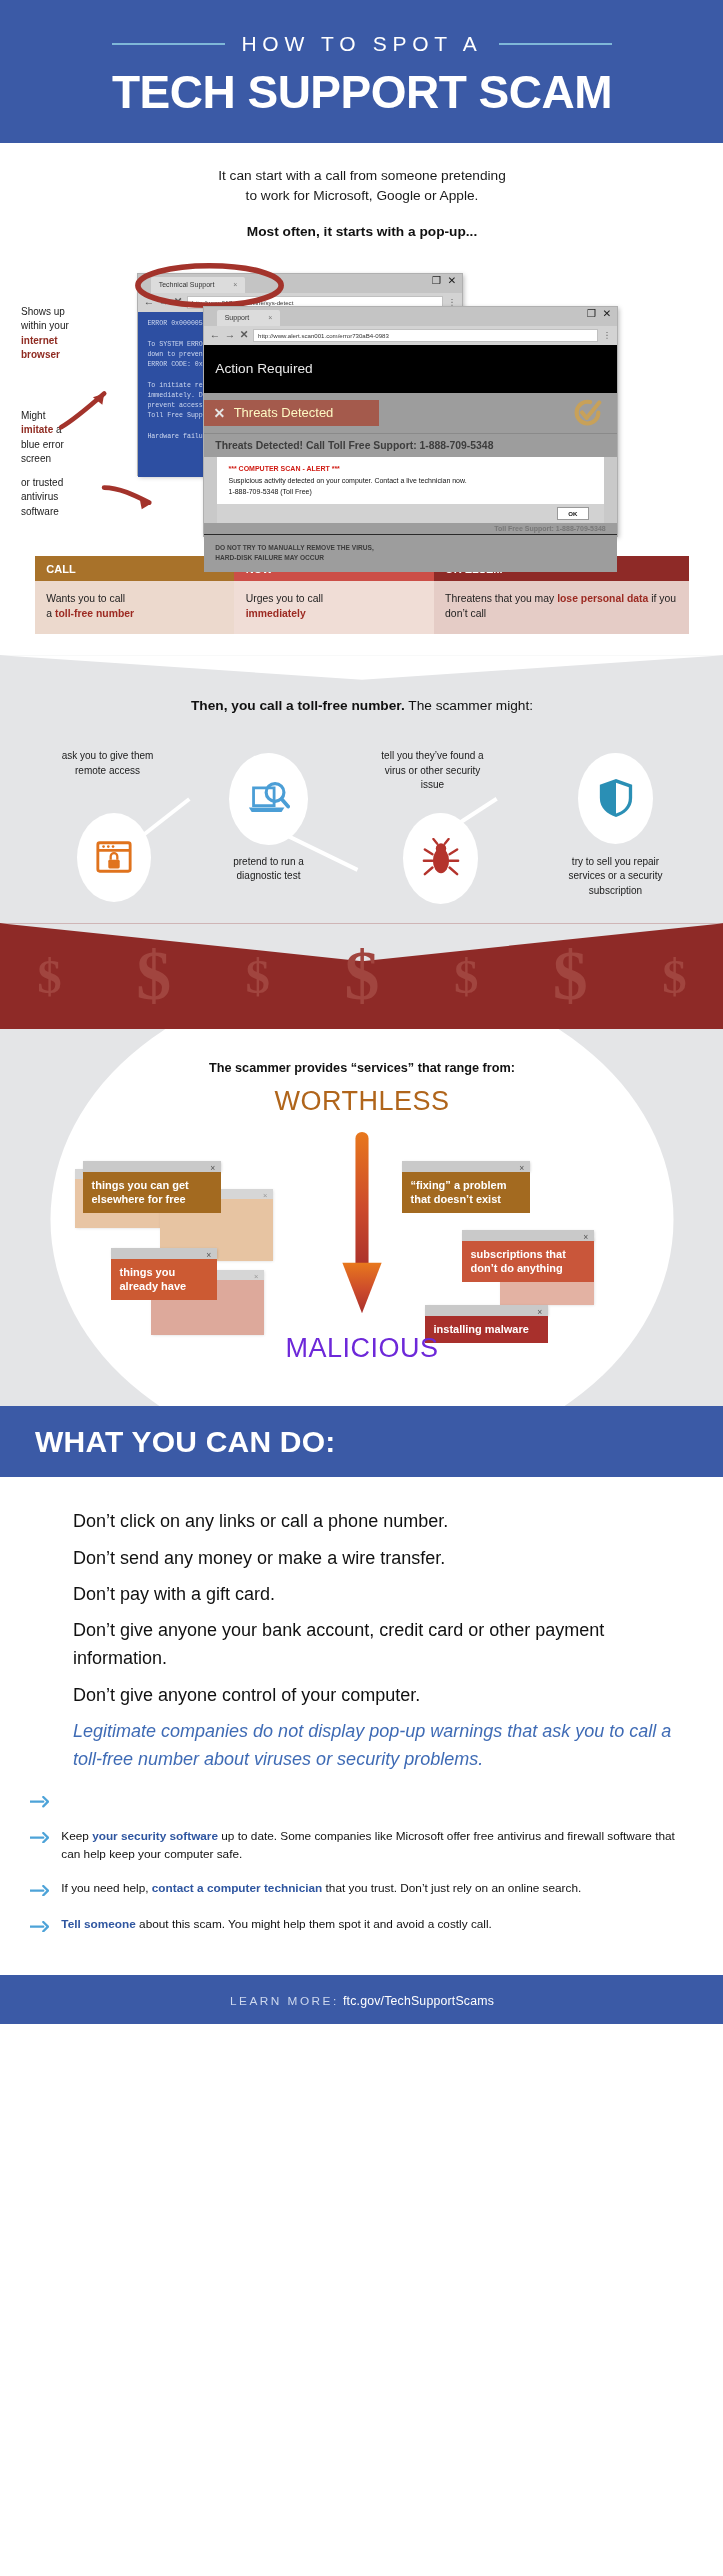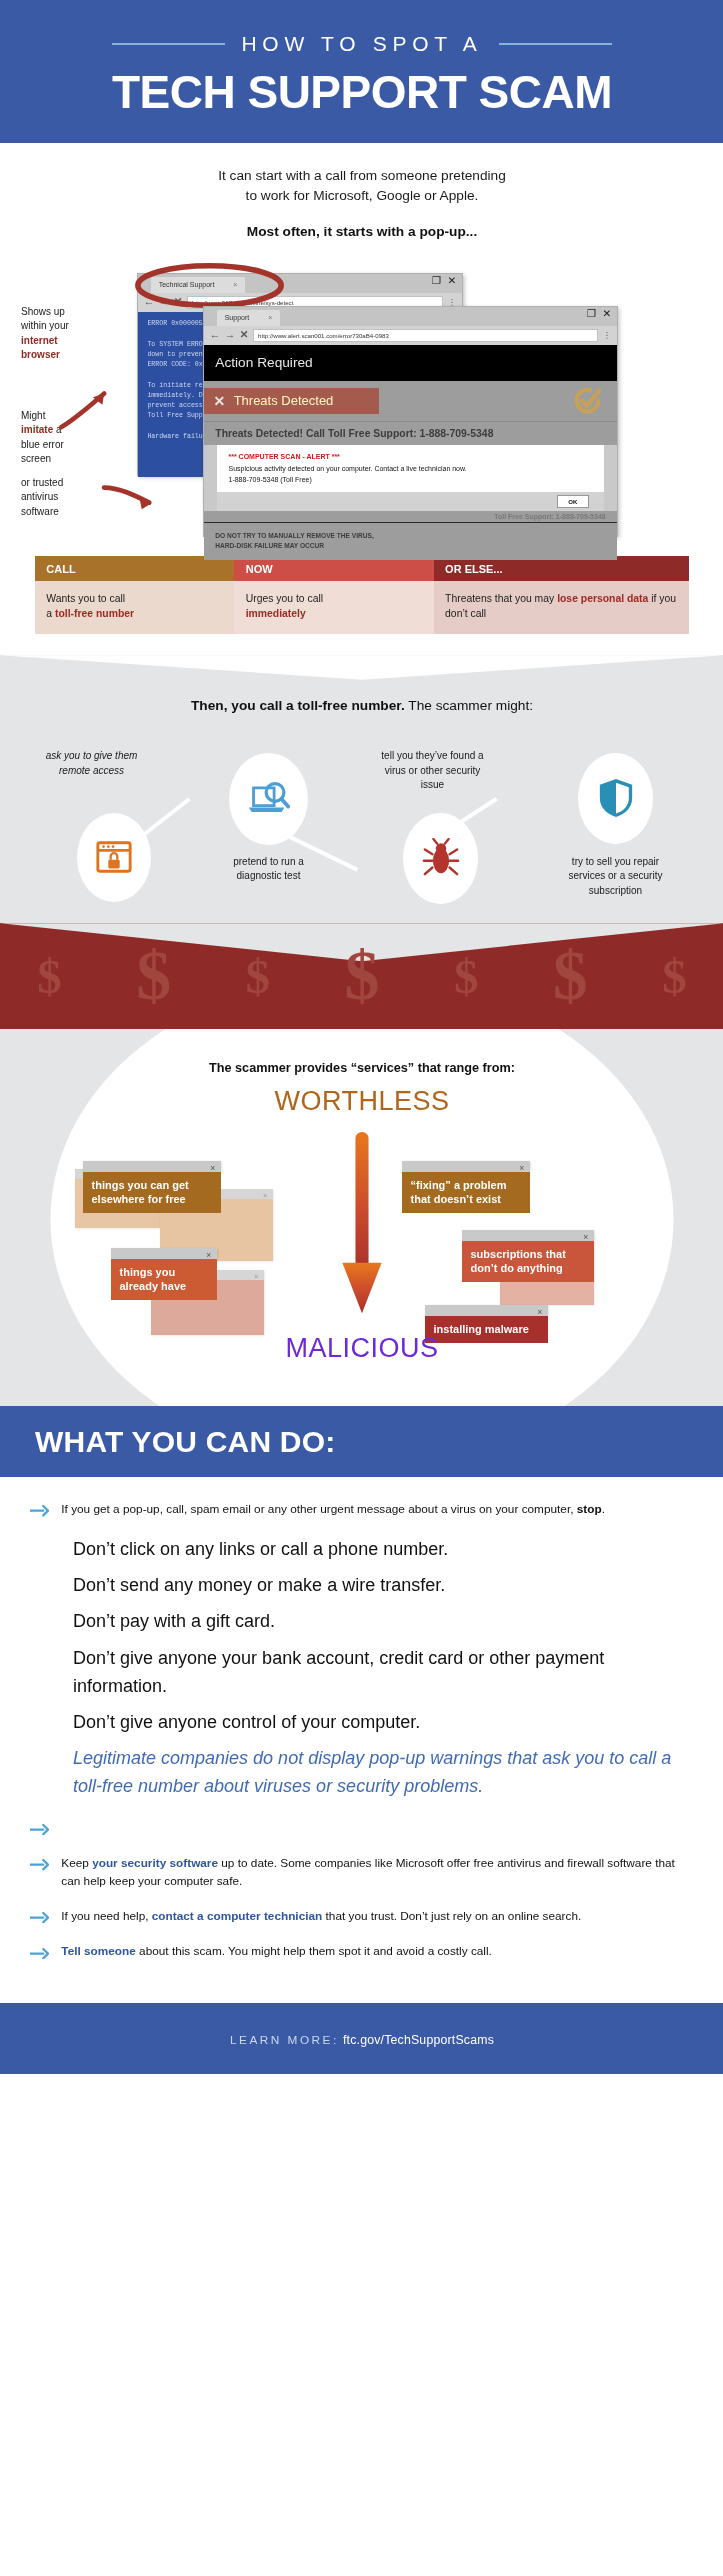--- a/index.html
+++ b/index.html
@@ -67,21 +67,21 @@
   #win-blue { left: 137px; top: 19px; width: 326px; height: 203px; }
   .blue-body {
     background: #2d4fa2; height: 165px; color: #cdd8f0;
     font-family: "Liberation Mono", monospace; font-size: 6.6px;
     padding: 7.5px 9.4px; line-height: 1.55; overflow: hidden;
   }
   .blue-body div { white-space: nowrap; }
 
   
   #win-av { left: 203px; top: 52px; width: 415px; height: 231px; }
-  .av-black { background: #000; height: 36px; display: flex; align-items: center; padding-left: 11.3px; }
+  .av-black { background: #000; height: 48px; display: flex; align-items: center; padding-left: 11.3px; }
   .av-black span { color: #e8e8e8; font-size: 13.7px; }
   .av-grey { background: #9d9d9d; height: 40px; position: relative; display: flex; align-items: center; }
   .av-threatbtn {
     background: #a45a4c; height: 26.4px; width: 175px; display: flex; align-items: center; gap: 8.5px;
     padding-left: 9.4px;
   }
   .av-threatbtn .x { color: #e6e6e6; font-size: 14px; font-weight: bold; line-height: 1; }
   .av-threatbtn .lbl { color: #fef9c3; font-size: 13px; }
   .av-check { position: absolute; right: 15px; top: 4.7px; width: 29px; height: 29px; }
   .av-headline {
@@ -176,21 +176,21 @@
   .tip { display: flex; gap: 12.3px; margin-bottom: 16px; }
   .tip .arw { flex: 0 0 19px; padding-top: 2.8px; }
   .tip .txt { font-size: 11.8px; line-height: 1.55; color: #111; }
   .tip .txt b { font-weight: bold; color: #2f56a0; }
   .tip .txt .bk { font-weight: bold; color: #111; }
   .sub { margin: 8.5px 0 0 43px; }
   .sub div { font-size: 18px; line-height: 1.55; color: #111; margin-bottom: 8.5px; }
   .sub .ital { font-style: italic; color: #3f6bb5; }
 
   
-  .footer { background: #3b5aa6; padding: 27px 0; text-align: center; }
+  .footer { background: #3b5aa6; padding: 16px 0; text-align: center; }
   .footer .lm { color: #cdd8ee; font-size: 11.8px; letter-spacing: 2.5px; }
   .footer .url { color: #fff; font-size: 12.3px; letter-spacing: 0.2px; }
 </style>
 </head>
 <body>
 
 <div class="header">
   <div class="eyebrow">
     <div class="rule"></div>
     <div class="txt">HOW TO SPOT A</div>
@@ -366,21 +366,21 @@
       <svg width="38" height="38" viewBox="0 0 40 40">
         <rect x="3" y="5" width="34" height="30" rx="2" fill="none" stroke="#e0731d" stroke-width="3"></rect>
         <line x1="3" y1="13" x2="37" y2="13" stroke="#e0731d" stroke-width="3"></line>
         <circle cx="9" cy="9" r="1.4" fill="#e0731d"></circle>
           <circle cx="14" cy="9" r="1.4" fill="#e0731d"></circle>
           <circle cx="19" cy="9" r="1.4" fill="#e0731d"></circle>
         <rect x="14" y="23" width="12" height="9" rx="1.5" fill="#e0731d"></rect>
         <path d="M16.5 23 v-3.5 a3.5 3.5 0 0 1 7 0 V23" fill="none" stroke="#e0731d" stroke-width="2.4"></path>
       </svg>
     </div>
-    <div class="cap" style="left:36px; top:26.4px;font-style:italic;">ask you to give them remote access</div>
+    <div class="cap" style="left:52px; top:26.4px;">ask you to give them remote access</div>
 
     <div class="bubble" style="left:229px; top:30px; width:79px; height:92px;">
       <svg width="43" height="40" viewBox="0 0 46 42">
         <path d="M7 9 h22 v19 H7 z" fill="none" stroke="#4b9ed6" stroke-width="3"></path>
         <path d="M2 30 h38 l-3 5 H5 z" fill="#4b9ed6"></path>
         <circle cx="30" cy="14" r="9.5" fill="none" stroke="#4b9ed6" stroke-width="3.4"></circle>
         <line x1="37" y1="21" x2="44" y2="29" stroke="#4b9ed6" stroke-width="4" stroke-linecap="round"></line>
       </svg>
     </div>
     <div class="cap" style="left:213px; top:132px;">pretend to run a diagnostic test</div>
@@ -499,30 +499,20 @@
     <div class="wm-malicious">MALICIOUS</div>
   </div>
 </div>
 
 <div class="wycd-band">
   <div class="wycd-title">WHAT YOU CAN DO:</div>
 </div>
 
 <div class="tips">
 
-  <div class="tip">
-    <div class="arw">
-      <svg width="19" height="11.3" viewBox="0 0 20 12">
-          <path d="M0 6 H14 M14 1 L19 6 L14 11" stroke="#4da3d8" stroke-width="2.4" fill="none" stroke-linecap="round" stroke-linejoin="round"></path>
-        </svg>
-    </div>
-    <div class="txt">
-      <span>If you get a pop-up, call, spam email or any other urgent message about a virus on your computer, </span><span class="bk">stop</span><span>.</span>
-    </div>
-  </div>
 
   <div class="sub">
     <div>Don’t click on any links or call a phone number.</div>
     <div>Don’t send any money or make a wire transfer.</div>
     <div>Don’t pay with a gift card.</div>
     <div>Don’t give anyone your bank account, credit card or other payment information.</div>
     <div>Don’t give anyone control of your computer.</div>
     <div class="ital">Legitimate companies do not display pop-up warnings that ask you to call a toll-free number about viruses or security problems.</div>
   </div>
 

